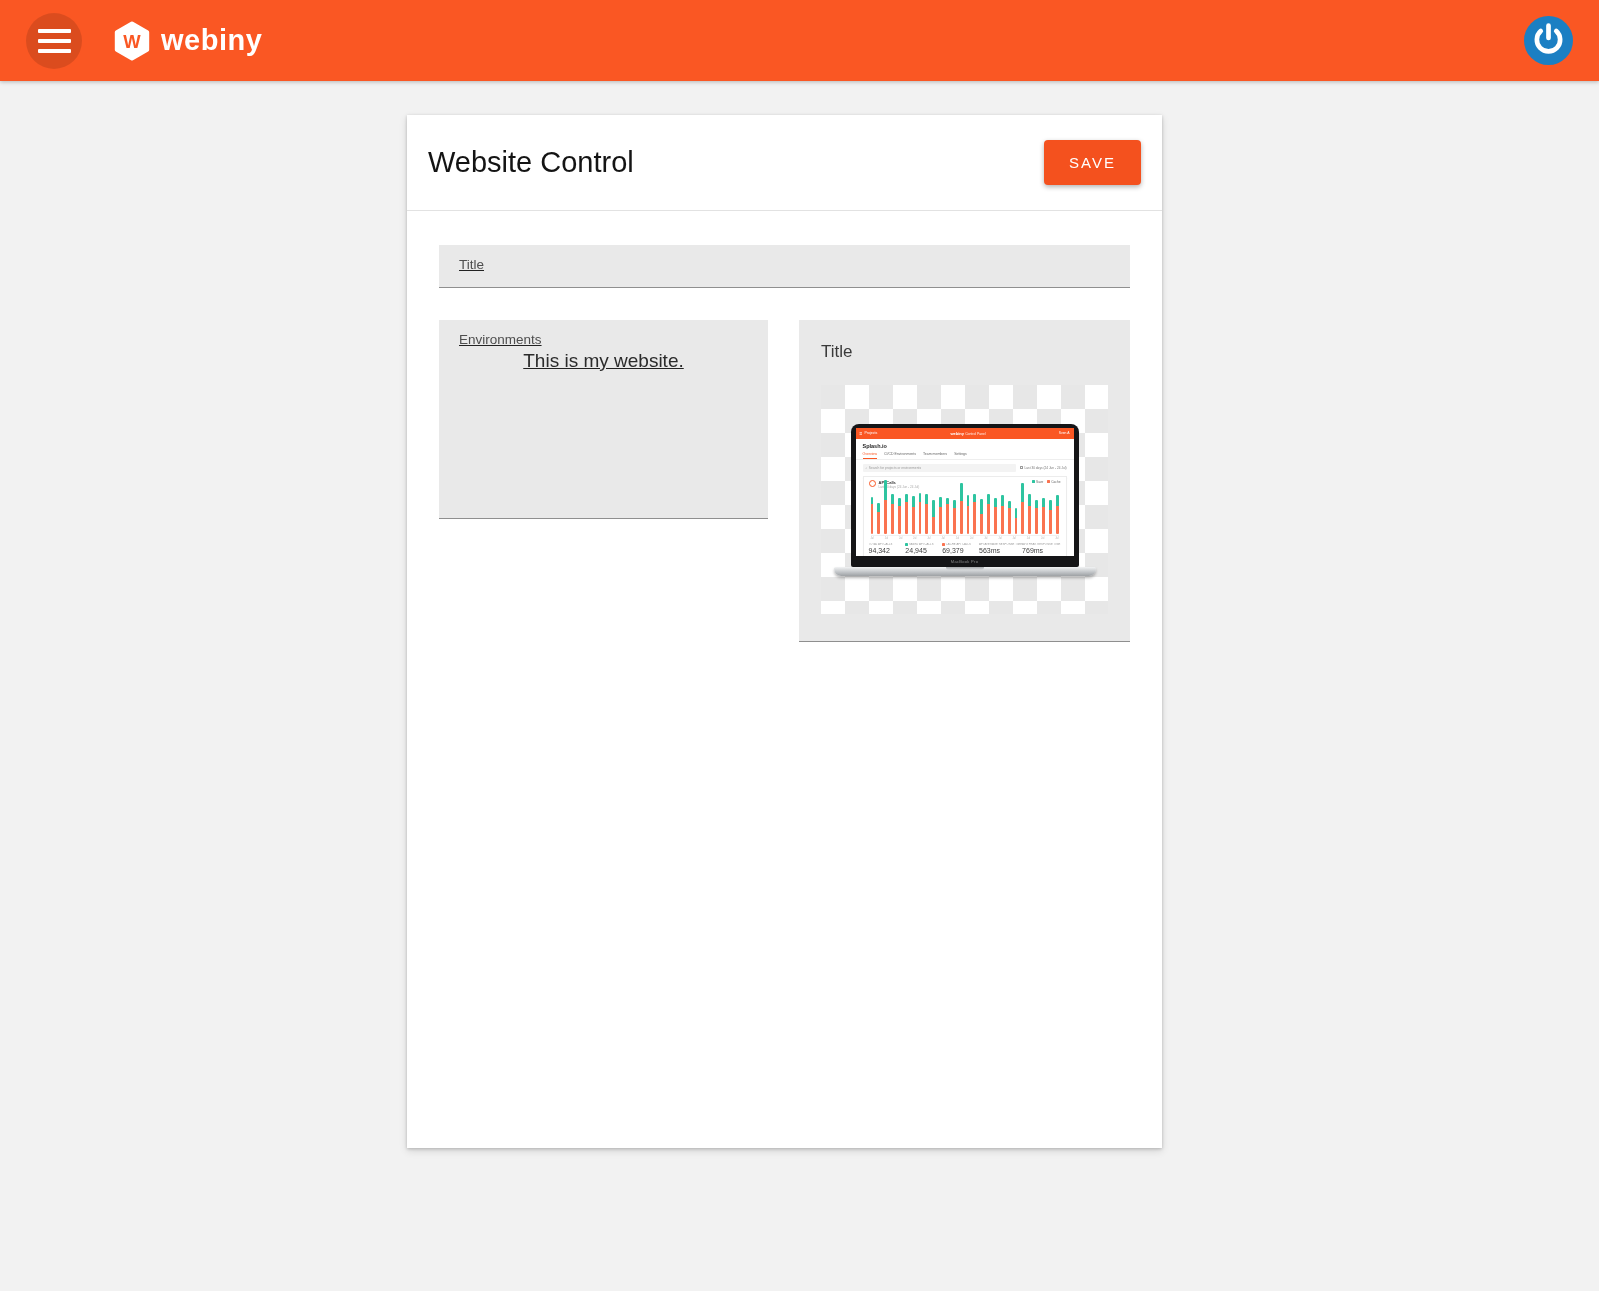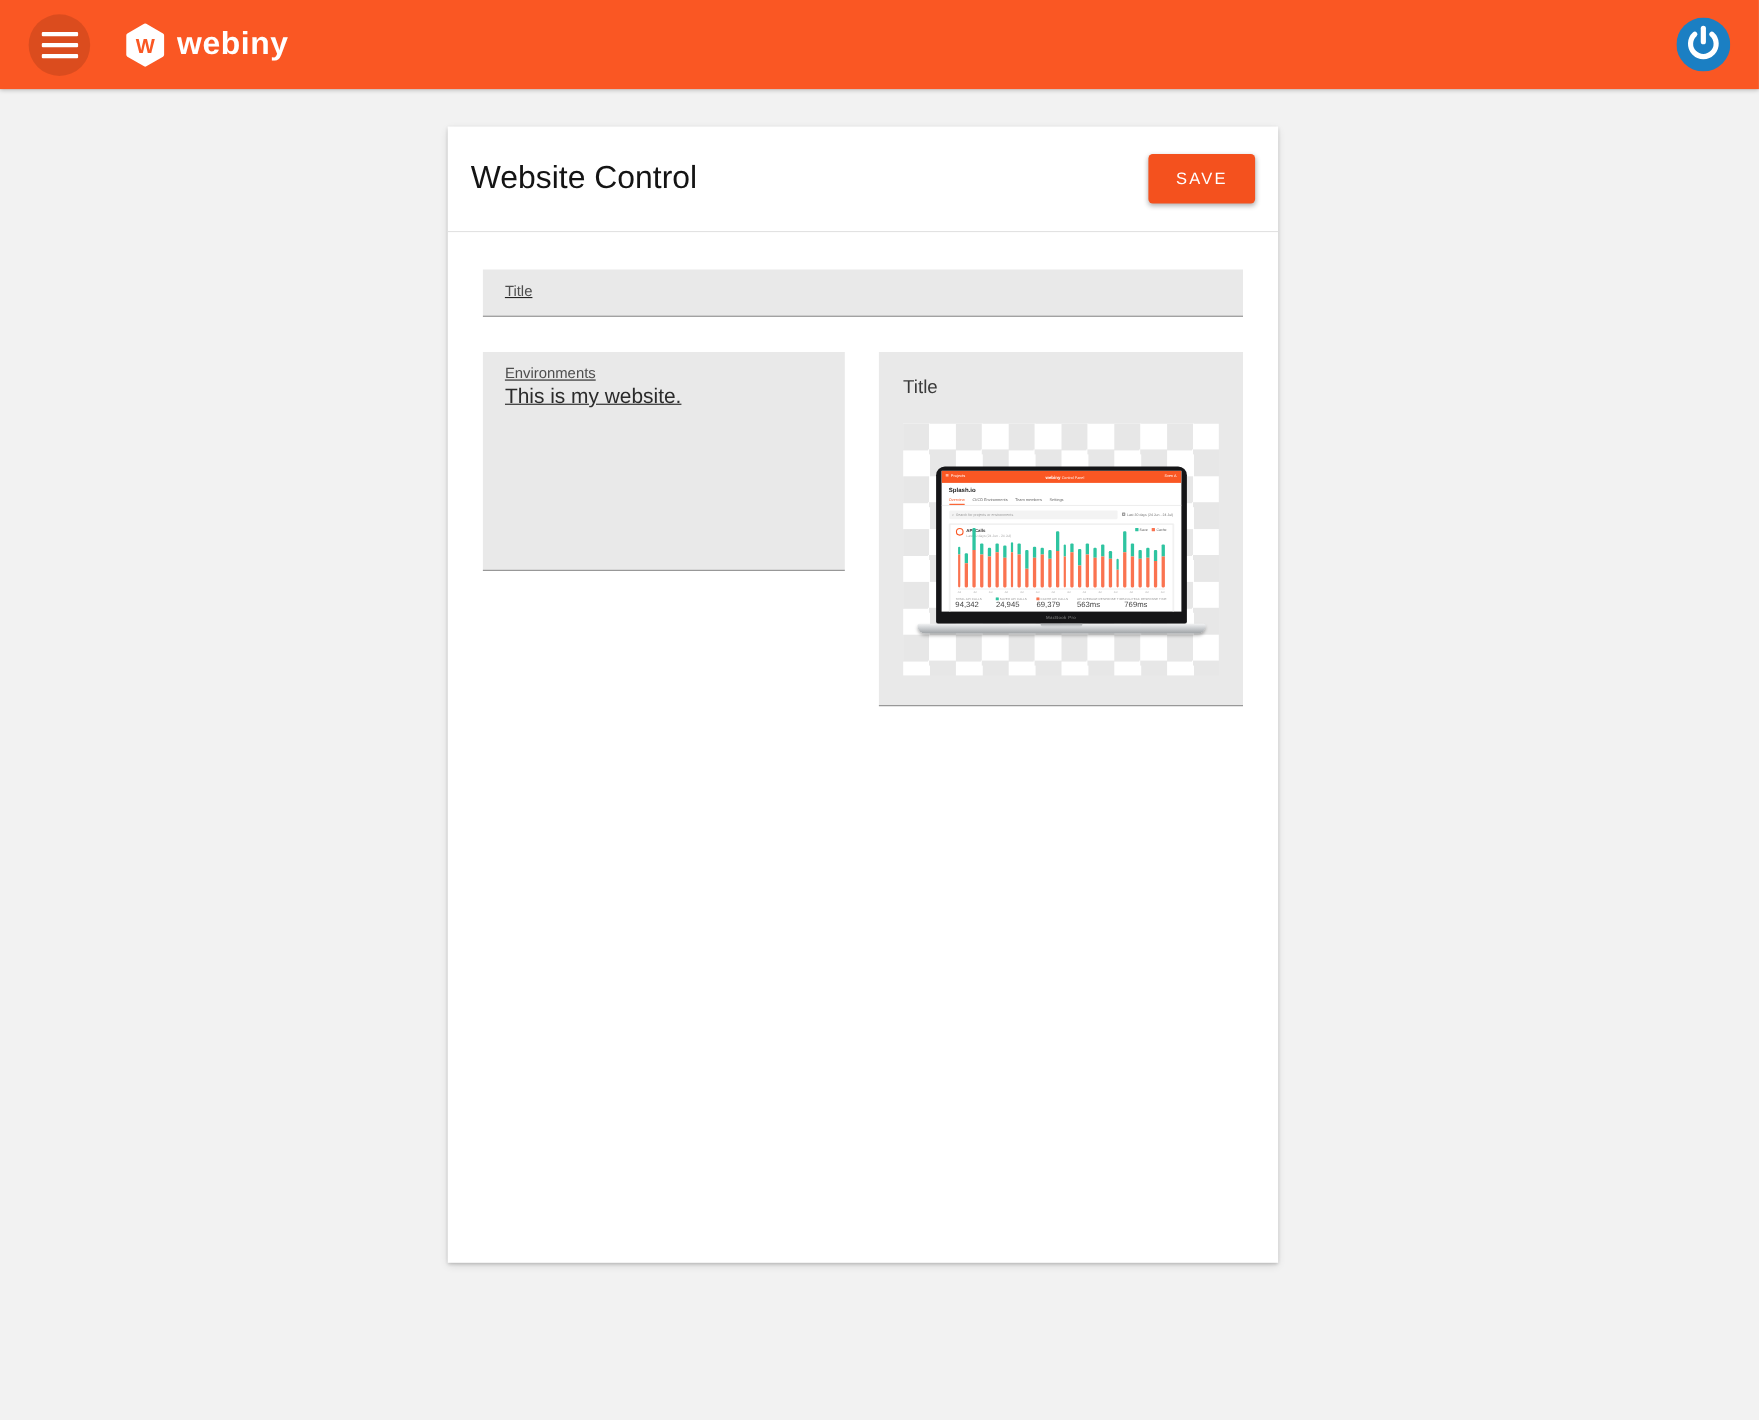--- a/index.html
+++ b/index.html
@@ -54,21 +54,21 @@
   }
   .field-label{display:block;font-size:13.5px;color:#4e4e4e;margin-bottom:3px;}
   .field-input{
     display:block;width:100%;background:transparent;border:none;outline:none;
     font-family:inherit;font-size:19px;color:#2b2b2b;padding:0;
   }
   .title-field{margin-bottom:32px;}
   .row{display:flex;gap:31px;align-items:flex-start;}
   .desc-field{width:330px;height:199px;}
   .desc-field textarea{
-    height:150px;resize:none;overflow:hidden;
+    height:150px;resize:none;overflow:hidden;text-align:center;
   }
   .image-box{
     width:331px;height:322px;background:var(--field-bg);
     border-bottom:1px solid var(--field-border);padding:22px;
   }
   .image-label{font-size:17px;color:#3a3a3a;display:block;margin-bottom:23px;}
   .checker{
     width:287px;height:229px;cursor:pointer;
     background:repeating-conic-gradient(#ffffff 0% 25%, #e7e7e7 0% 50%) 0 0 / 48px 48px;
     display:flex;align-items:center;justify-content:center;

